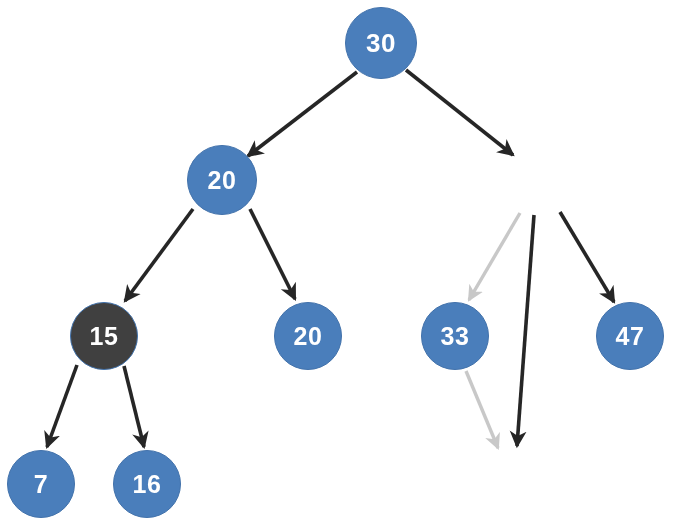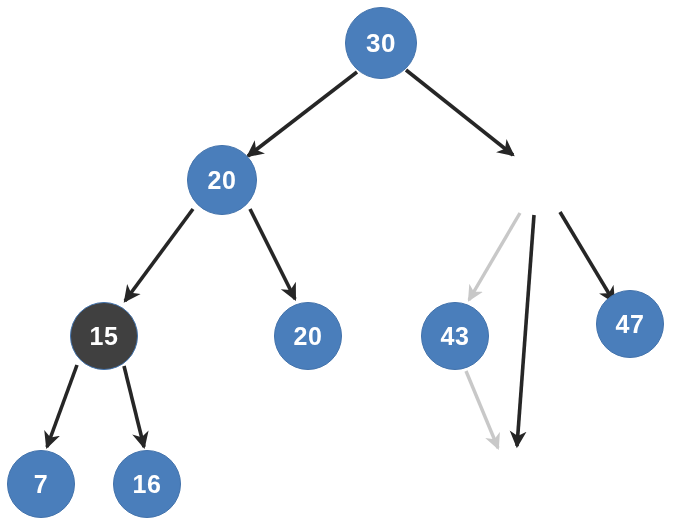--- a/index.html
+++ b/index.html
@@ -88,23 +88,23 @@
       <div class="node" style="left: 187px; top: 145px; width: 70px; height: 70px; background: rgb(74, 126, 187); border-color: rgb(66, 114, 171);">
         <span class="node-label" style="font-size: 25px; color: rgb(255, 255, 255);">20</span>
       </div>
       <div class="node" style="left: 70px; top: 302px; width: 68px; height: 68px; background: #404040; border-color: rgb(66, 114, 171);">
         <span class="node-label" style="font-size: 25px; color: rgb(255, 255, 255);">15</span>
       </div>
       <div class="node" style="left: 274px; top: 302px; width: 68px; height: 68px; background: rgb(74, 126, 187); border-color: rgb(66, 114, 171);">
         <span class="node-label" style="font-size: 25px; color: rgb(255, 255, 255);">20</span>
       </div>
       <div class="node" style="left: 421px; top: 302px; width: 68px; height: 68px; background: rgb(74, 126, 187); border-color: rgb(66, 114, 171);">
-        <span class="node-label" style="font-size: 25px; color: rgb(255, 255, 255);">43</span>
+        <span class="node-label" style="font-size: 25px; color: rgb(255, 255, 255);">33</span>
       </div>
-      <div class="node" style="left: 596px; top: 290px; width: 68px; height: 68px; background: rgb(74, 126, 187); border-color: rgb(66, 114, 171); justify-content: center;">
+      <div class="node" style="left: 596px; top: 302px; width: 68px; height: 68px; background: rgb(74, 126, 187); border-color: rgb(66, 114, 171); justify-content: center;">
         <span class="node-label" style="font-size: 25px; color: rgb(255, 255, 255);">47</span>
       </div>
       <div class="node" style="left: 7px; top: 450px; width: 68px; height: 68px; background: rgb(74, 126, 187); border-color: rgb(66, 114, 171);">
         <span class="node-label" style="font-size: 25px; color: rgb(255, 255, 255);">7</span>
       </div>
       <div class="node" style="left: 113px; top: 450px; width: 68px; height: 68px; background: rgb(74, 126, 187); border-color: rgb(66, 114, 171);">
         <span class="node-label" style="font-size: 25px; color: #ffffff;">16</span>
       </div>
     </div>
 

